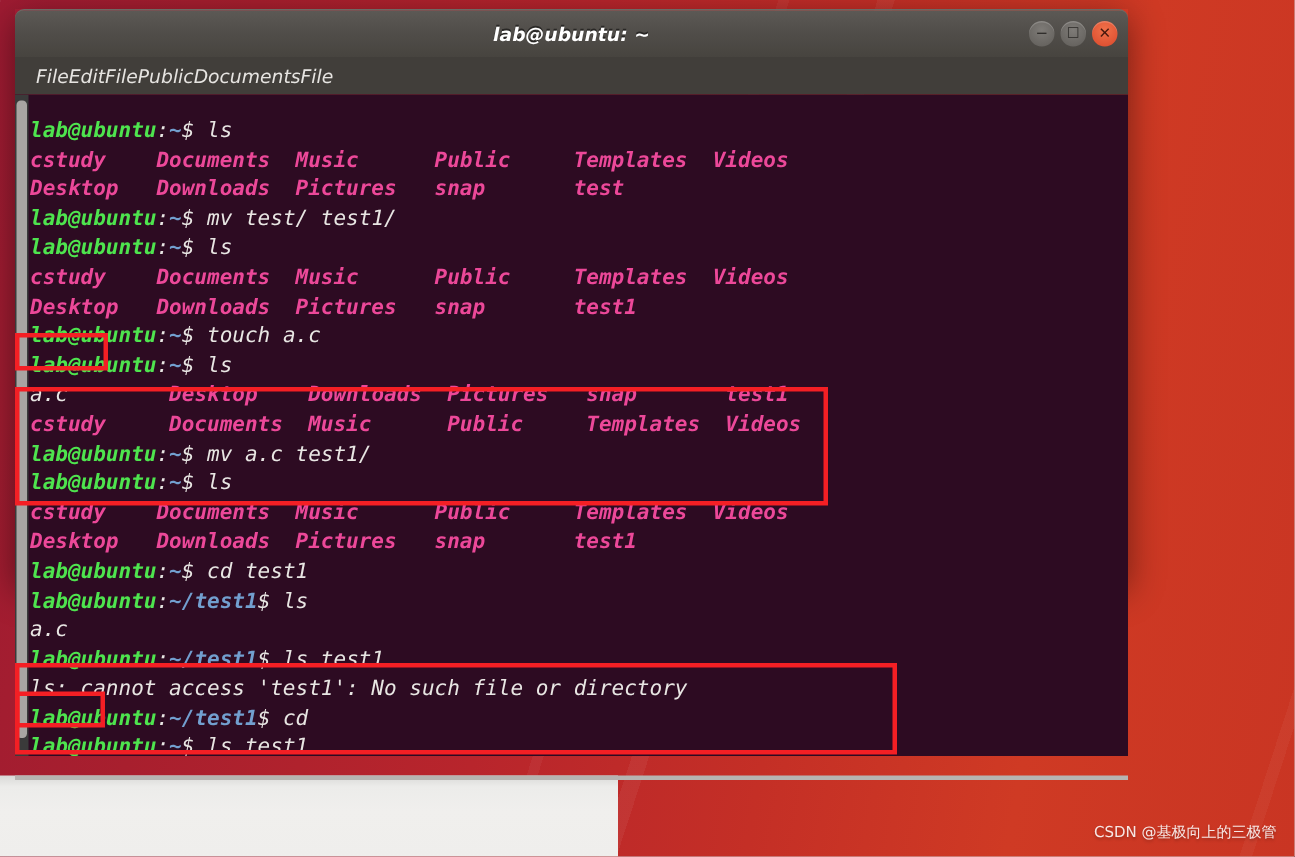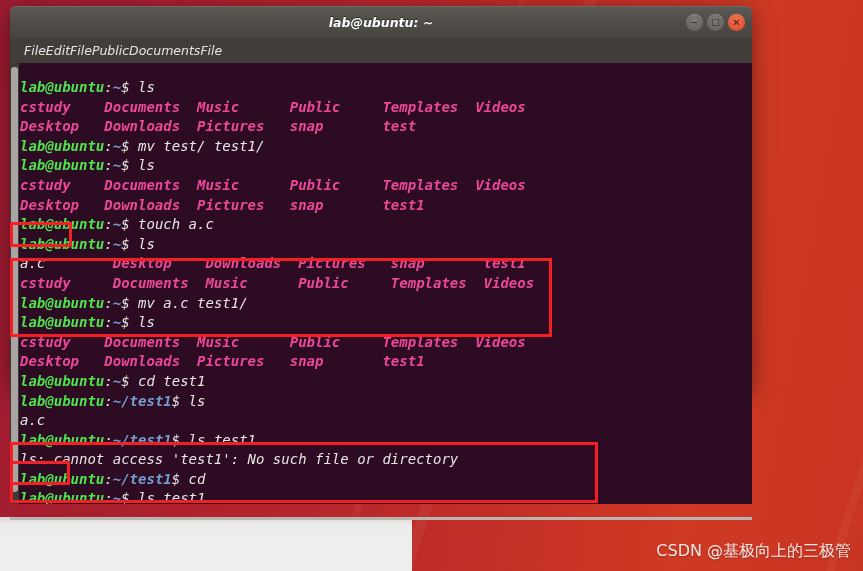--- a/index.html
+++ b/index.html
@@ -161,21 +161,21 @@
     left: 10px; top: 517px;
     width: 742px; height: 3px;
     background: #b7b4b1;
   }
 
   
   #watermark {
     position: absolute;
     right: 12px; bottom: 9px;
     color: rgba(255,255,255,0.88);
-    font-size: 16px;
+    font-size: 10px;
     font-family: "DejaVu Sans", sans-serif;
     white-space: nowrap;
     text-shadow: 0 1px 2px rgba(0,0,0,0.25);
   }
 </style>
 </head>
 <body>
 
 <div id="desktop">
   <div id="desktop-streaks"></div>

